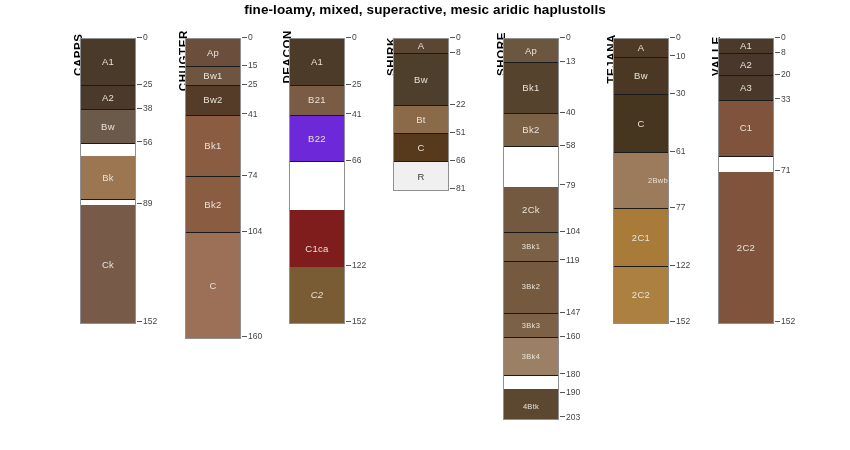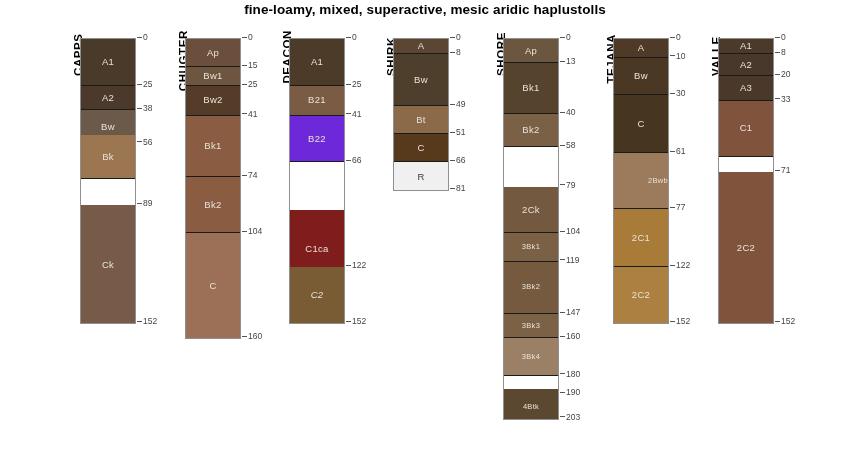--- a/index.html
+++ b/index.html
@@ -97,21 +97,21 @@
         <div class="column" style="width: 54px; height: 284.24px;">
           <div class="horizon" style="top: 0px; height: 46.75px; background: rgb(74, 58, 42);">
             <span class="horizon-name">A1</span>
           </div>
           <div class="horizon" style="top: 46.75px; height: 24.31px; background: rgb(75, 58, 43);">
             <span class="horizon-name">A2</span>
           </div>
           <div class="horizon" style="top: 71.06px; height: 33.66px; background: rgb(107, 90, 74);">
             <span class="horizon-name">Bw</span>
           </div>
-          <div class="horizon" style="top: 96px; height: 44px; background: rgb(156, 117, 81);">
+          <div class="horizon" style="top: 117px; height: 44px; background: rgb(156, 117, 81);">
             <span class="horizon-name">Bk</span>
           </div>
           <div class="horizon" style="top: 166.43px; height: 117.81px; background: rgb(119, 90, 72); border-bottom: none;">
             <span class="horizon-name">Ck</span>
           </div>
         </div>
         <div class="depth-tick" style="left: 79px; top: -5px;"><span class="dash"></span><span>0</span></div>
         <div class="depth-tick" style="left: 79px; top: 41.75px;"><span class="dash"></span><span>25</span></div>
         <div class="depth-tick" style="left: 79px; top: 66.06px;"><span class="dash"></span><span>38</span></div>
         <div class="depth-tick" style="left: 79px; top: 99.72px;"><span class="dash"></span><span>56</span></div>
@@ -188,21 +188,21 @@
           </div>
           <div class="horizon" style="top: 95.37px; height: 28.05px; background: rgb(87, 57, 28);">
             <span class="horizon-name">C</span>
           </div>
           <div class="horizon light" style="top: 123.42px; height: 28.05px; background: rgb(240, 240, 240); border-bottom: none;">
             <span class="horizon-name">R</span>
           </div>
         </div>
         <div class="depth-tick" style="left: 79px; top: -5px;"><span class="dash"></span><span>0</span></div>
         <div class="depth-tick" style="left: 79px; top: 9.96px;"><span class="dash"></span><span>8</span></div>
-        <div class="depth-tick" style="left: 79px; top: 62.32px;"><span class="dash"></span><span>49</span></div>
+        <div class="depth-tick" style="left: 79px; top: 62.32px;"><span class="dash"></span><span>22</span></div>
         <div class="depth-tick" style="left: 79px; top: 90.37px;"><span class="dash"></span><span>51</span></div>
         <div class="depth-tick" style="left: 79px; top: 118.42px;"><span class="dash"></span><span>66</span></div>
         <div class="depth-tick" style="left: 79px; top: 146.47px;"><span class="dash"></span><span>81</span></div>
       </div>
       <div class="profile" style="left: 481px; top: 38px;">
         <div class="profile-label" style="left: 14px; top: 0px; transform: rotate(-90deg) translate(-38px, 0px); transform-origin: left top;">SHORE</div>
         <div class="column" style="width: 54px; height: 379.61px;">
           <div class="horizon" style="top: 0px; height: 24.31px; background: rgb(107, 86, 63);">
             <span class="horizon-name">Ap</span>
           </div>

